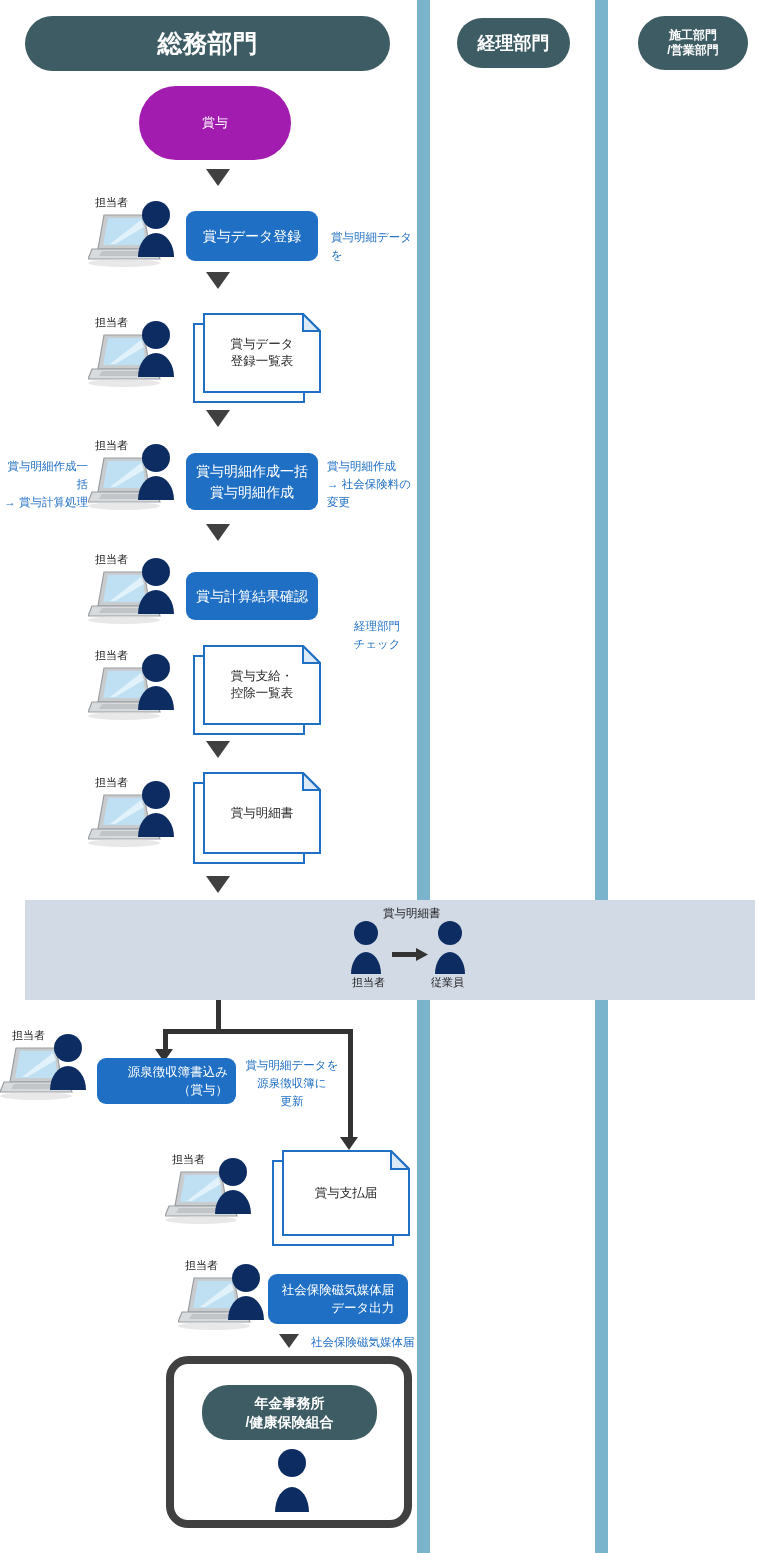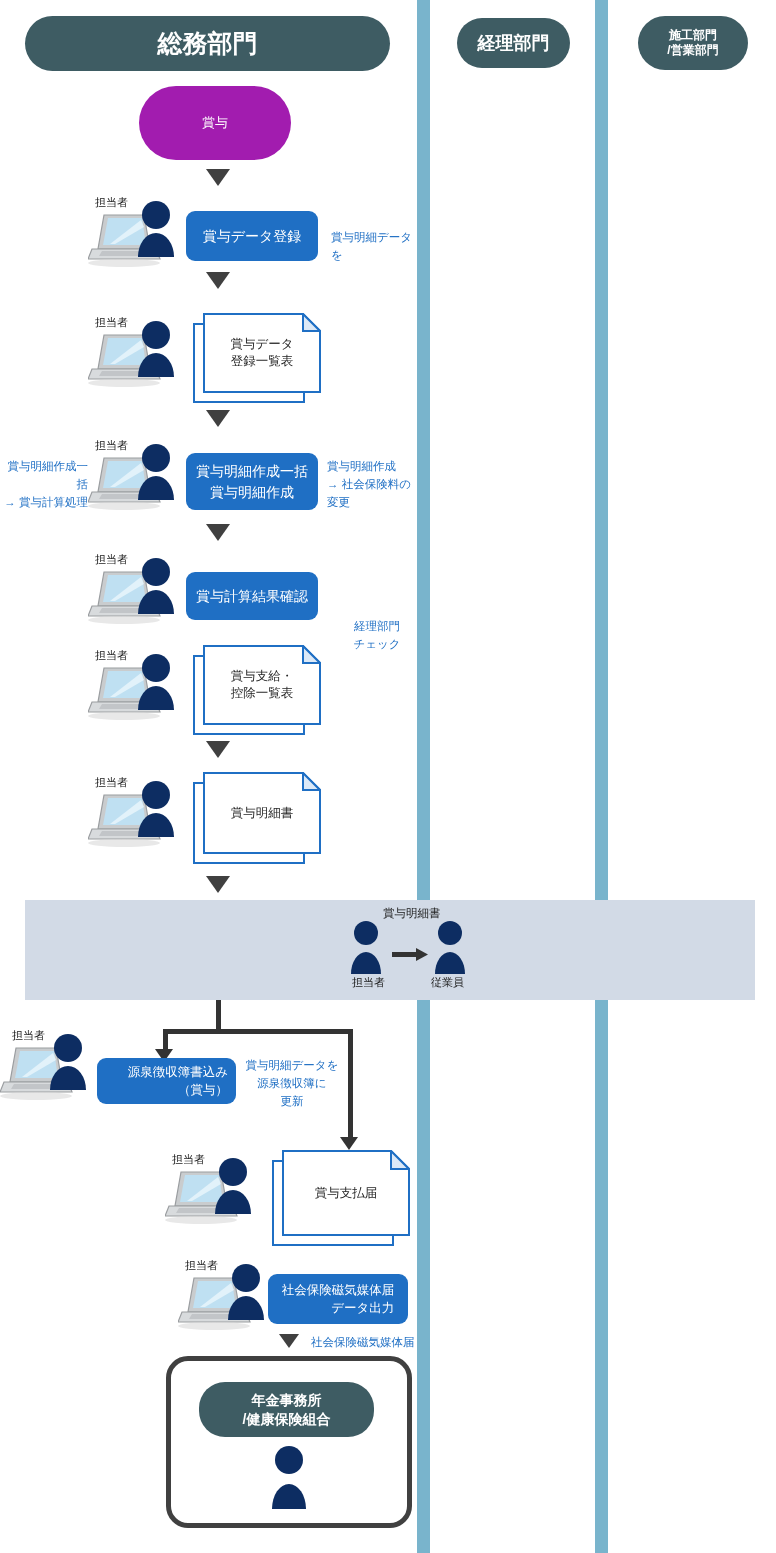--- a/index.html
+++ b/index.html
@@ -159,21 +159,21 @@
     position:absolute;
     width:0;height:0;
     border-left:9px solid transparent;
     border-right:9px solid transparent;
     border-top:13px solid #333333;
   }
 
   
   .org-container{
     position:absolute;
-    border:5px solid #404040;
+    border:8px solid #404040;
     border-radius:22px;
     background:#ffffff;
     box-sizing:border-box;
   }
   .org-pill{
     position:absolute;
     background:#3e5c63;
     color:#ffffff;
     font-weight:bold;
     border-radius:26px;

